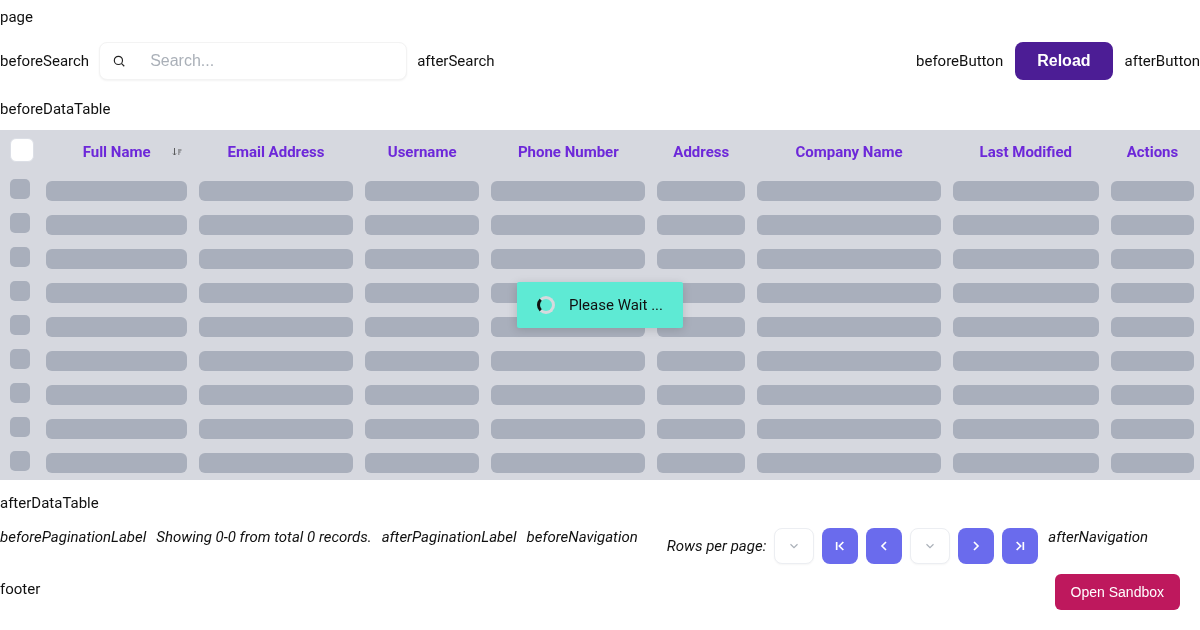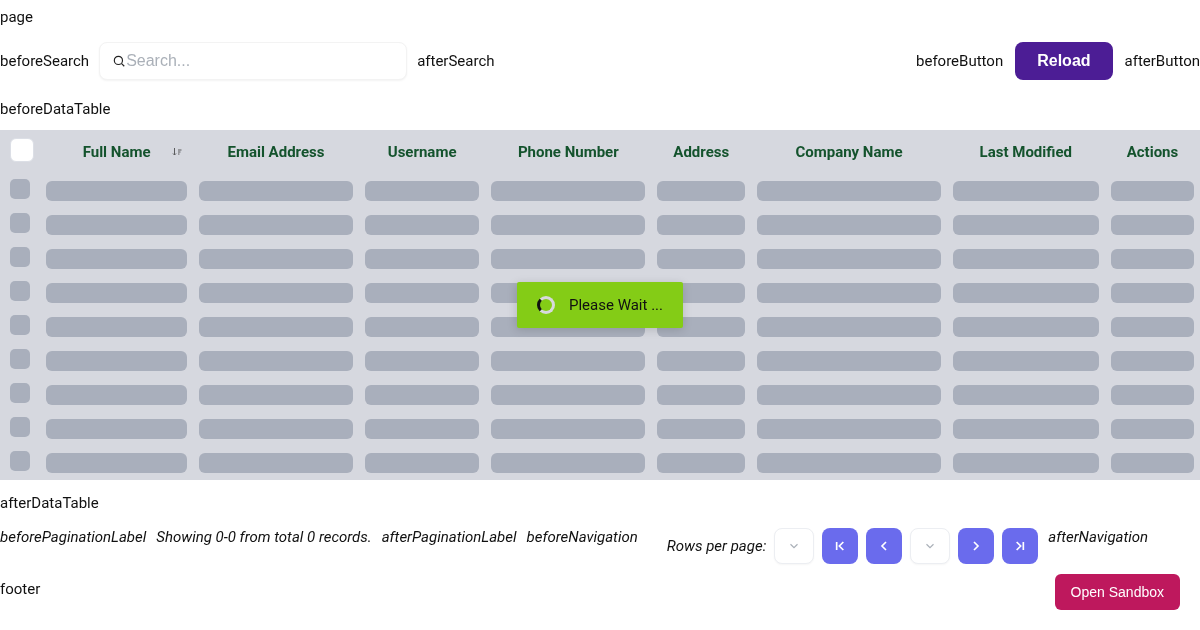--- a/index.html
+++ b/index.html
@@ -26,21 +26,21 @@
     .title-row { padding: 8px 0 12px 0; }
     .toolbar-row {
       display: flex;
       align-items: center;
       gap: 10px;
       padding: 4px 0 14px 0;
     }
     .search-box {
       display: flex;
       align-items: center;
-      gap: 0;
+      gap: 24px;
       width: 308px;
       height: 38px;
       padding: 0 12px;
       border: 1px solid #f3f3f3;
       border-radius: 8px;
       box-shadow: 0 1px 2px rgba(0,0,0,0.05);
       background: #fff;
     }
     .search-box input {
       border: none;
@@ -76,21 +76,21 @@
       width: 100%;
     }
     table {
       width: 100%;
       border-collapse: collapse;
       table-layout: fixed;
     }
     thead th {
       background: #d6d8df;
       font-weight: 700;
-      color: #14532d;
+      color: #6d28d9;
       padding: 8px 10px;
       text-align: center;
       font-size: 15px;
       position: relative;
     }
     thead th .sort-icon {
       position: absolute;
       right: 10px;
       top: 50%;
       transform: translateY(-50%);
@@ -129,21 +129,21 @@
       width: 20px; height: 20px;
       border-radius: 5px;
       background: #a9afbc;
       display: inline-block;
     }
     
     .loading-box {
       position: absolute;
       left: 50%; top: 50%;
       transform: translate(-50%, -50%);
-      background: #84cc16;
+      background: #5eead4;
       box-shadow: 0 2px 10px rgba(0,0,0,0.15);
       padding: 14px 20px;
       display: flex;
       align-items: center;
       gap: 14px;
       font-size: 15px;
       color: #111;
       border-radius: 2px;
     }
     .spinner {

